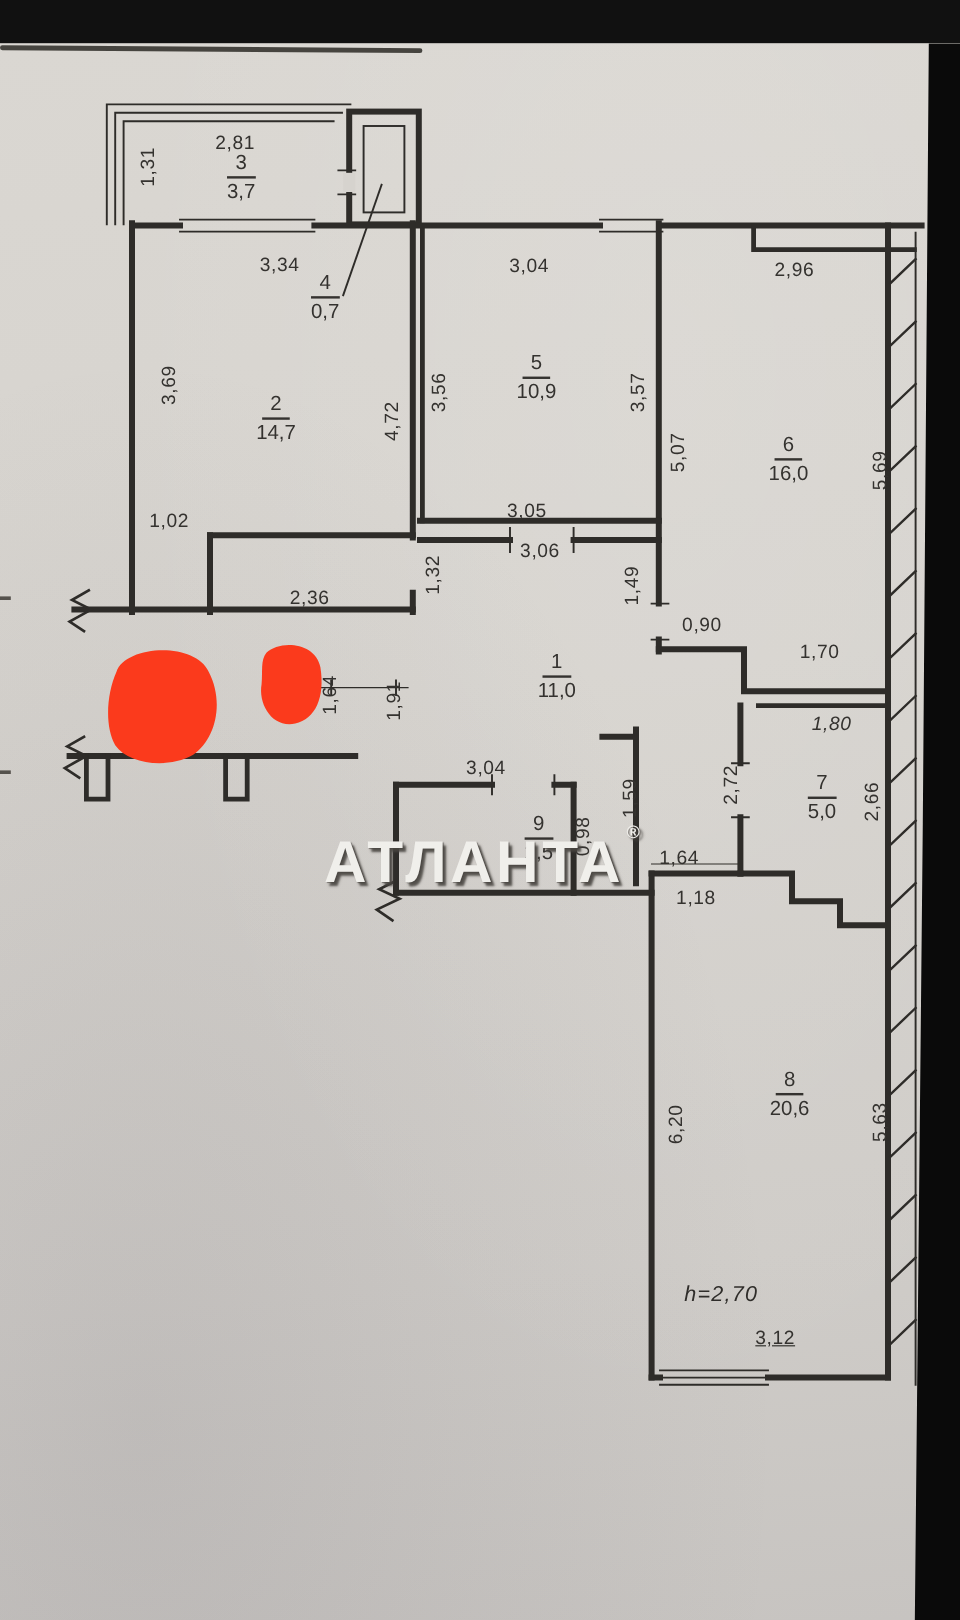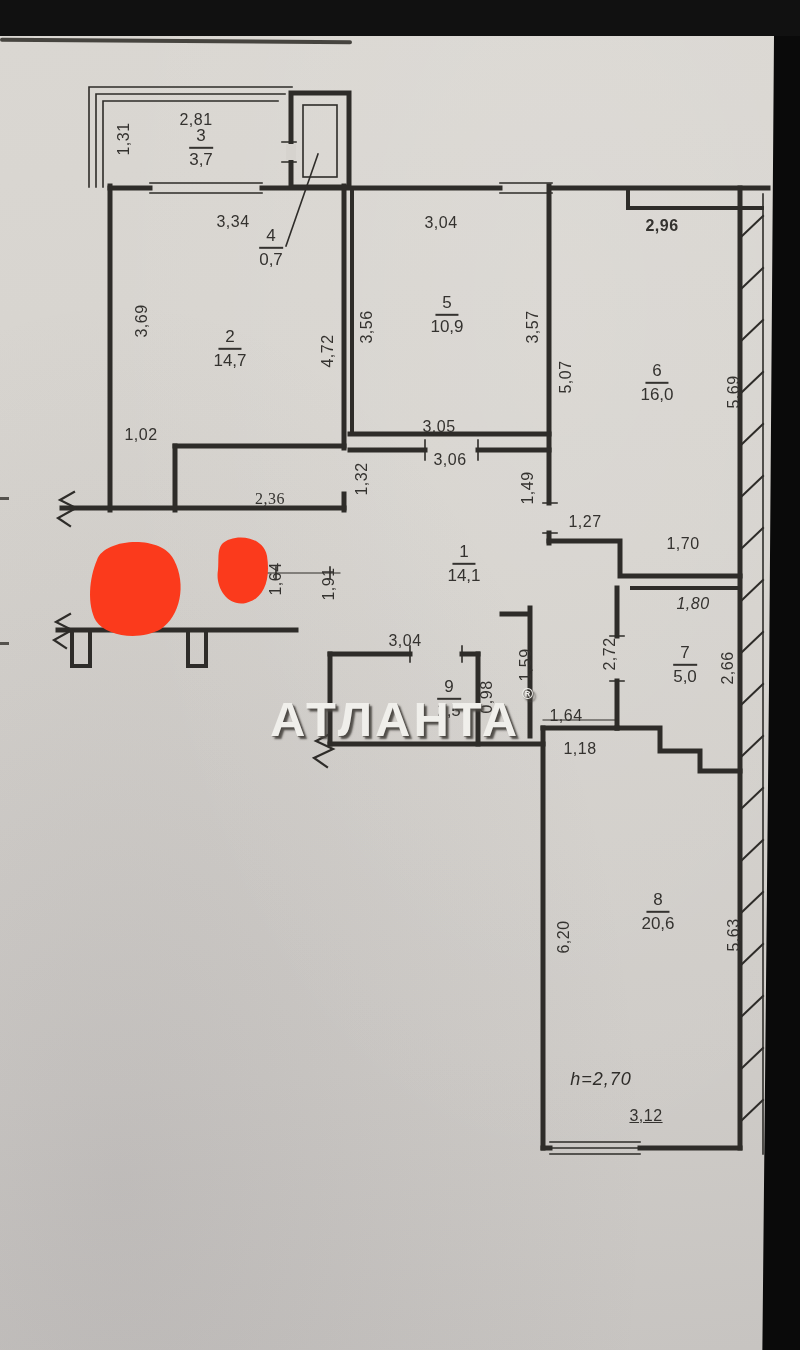--- a/index.html
+++ b/index.html
@@ -165,49 +165,49 @@
       </g>
 
       <polygon points="774,0 800,0 800,1350 762,1350 769,650" fill="#0a0a0a"></polygon>
     </svg>
 
     <div id="labels" style="position:absolute;left:0;top:0;width:800px;height:1350px;">
         <span class="dim" style="left: 196px; top: 84px;">2,81</span>
         <span class="dim rot" style="left: 124px; top: 103px;">1,31</span>
         <span class="dim" style="left: 233px; top: 186px;">3,34</span>
         <span class="dim" style="left: 441px; top: 187px;">3,04</span>
-        <span class="dim" style="left: 662px; top: 190px; font-weight: bold;">2,96</span>
+        <span class="dim" style="left: 662px; top: 190px;">2,96</span>
         <span class="dim rot" style="left: 142px; top: 285px;">3,69</span>
         <span class="dim rot" style="left: 328px; top: 315px;">4,72</span>
         <span class="dim rot" style="left: 367px; top: 291px;">3,56</span>
         <span class="dim rot" style="left: 533px; top: 291px;">3,57</span>
         <span class="dim rot" style="left: 566px; top: 341px;">5,07</span>
         <span class="dim rot" style="left: 734px; top: 356px;">5,69</span>
         <span class="dim" style="left: 141px; top: 399px;">1,02</span>
         <span class="dim" style="left: 439px; top: 391px;">3,05</span>
         <span class="dim" style="left: 450px; top: 424px;">3,06</span>
         <span class="dim rot" style="left: 362px; top: 443px;">1,32</span>
         <span class="dim rot" style="left: 528px; top: 452px;">1,49</span>
-        <span class="dim" style="left: 270px; top: 463px; font-family: Liberation Serif, serif;">2,36</span>
-        <span class="dim" style="left: 585px; top: 486px;">1,27</span>
+        <span class="dim" style="left: 258px; top: 463px;">2,36</span>
+        <span class="dim" style="left: 585px; top: 486px;">0,90</span>
         <span class="dim" style="left: 683px; top: 508px;">1,70</span>
         <span class="dim rot" style="left: 276px; top: 543px;">1,64</span>
         <span class="dim rot" style="left: 329px; top: 548px;">1,91</span>
         <span class="dim" style="left: 693px; top: 568px; font-style: italic;">1,80</span>
         <span class="dim rot" style="left: 610px; top: 618px;">2,72</span>
         <span class="dim rot" style="left: 728px; top: 632px;">2,66</span>
         <span class="dim" style="left: 405px; top: 605px;">3,04</span>
         <span class="dim rot" style="left: 487px; top: 661px;">0,98</span>
         <span class="dim rot" style="left: 526px; top: 629px;">1,59</span>
         <span class="dim" style="left: 566px; top: 680px;">1,64</span>
         <span class="dim" style="left: 580px; top: 713px;">1,18</span>
         <span class="dim rot" style="left: 564px; top: 901px;">6,20</span>
         <span class="dim rot" style="left: 734px; top: 899px;">5,63</span>
         <span class="dim" style="left: 646px; top: 1080px; text-decoration: underline;">3,12</span>
-        <div class="room" style="left: 464px; top: 528px;"><span class="room-num">1</span><span class="room-area">14,1</span></div>
+        <div class="room" style="left: 464px; top: 528px;"><span class="room-num">1</span><span class="room-area">11,0</span></div>
         <div class="room" style="left: 230px; top: 313px;"><span class="room-num">2</span><span class="room-area">14,7</span></div>
         <div class="room" style="left: 201px; top: 112px;"><span class="room-num">3</span><span class="room-area">3,7</span></div>
         <div class="room" style="left: 271px; top: 212px;"><span class="room-num">4</span><span class="room-area">0,7</span></div>
         <div class="room" style="left: 447px; top: 279px;"><span class="room-num">5</span><span class="room-area">10,9</span></div>
         <div class="room" style="left: 657px; top: 347px;"><span class="room-num">6</span><span class="room-area">16,0</span></div>
         <div class="room" style="left: 685px; top: 629px;"><span class="room-num">7</span><span class="room-area">5,0</span></div>
         <div class="room" style="left: 658px; top: 876px;"><span class="room-num">8</span><span class="room-area">20,6</span></div>
         <div class="room" style="left: 449px; top: 663px;"><span class="room-num">9</span><span class="room-area">2,5</span></div>
       </div>
 

